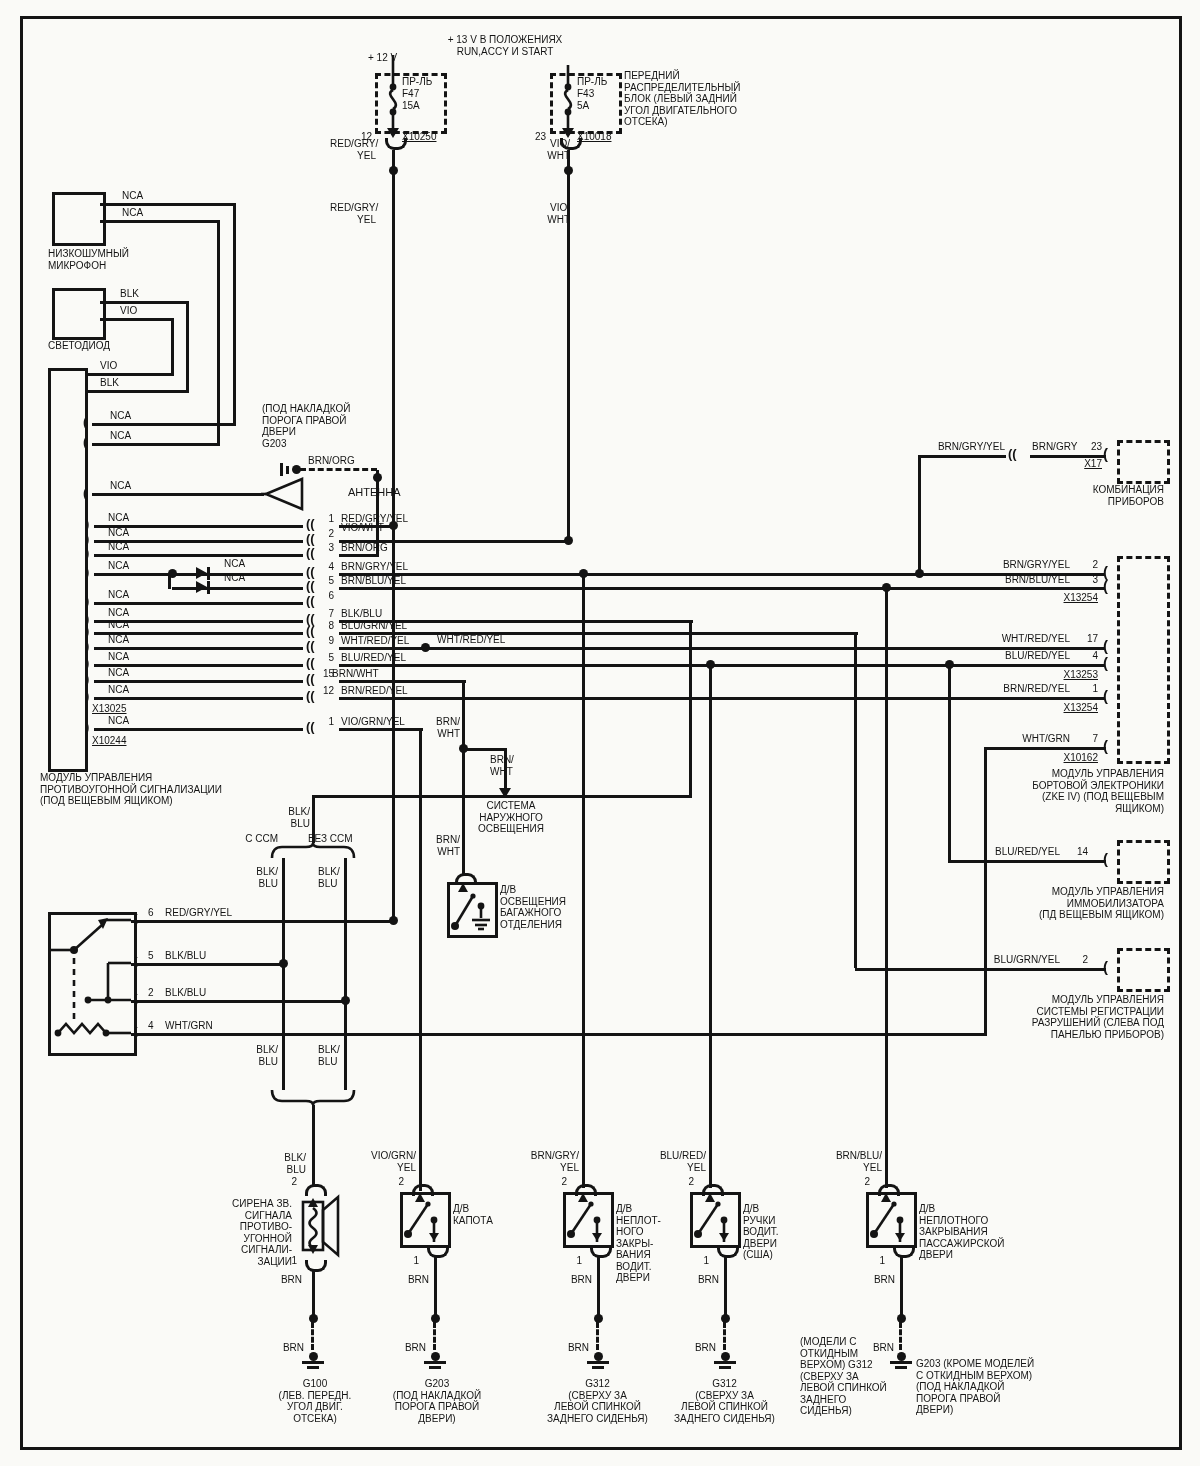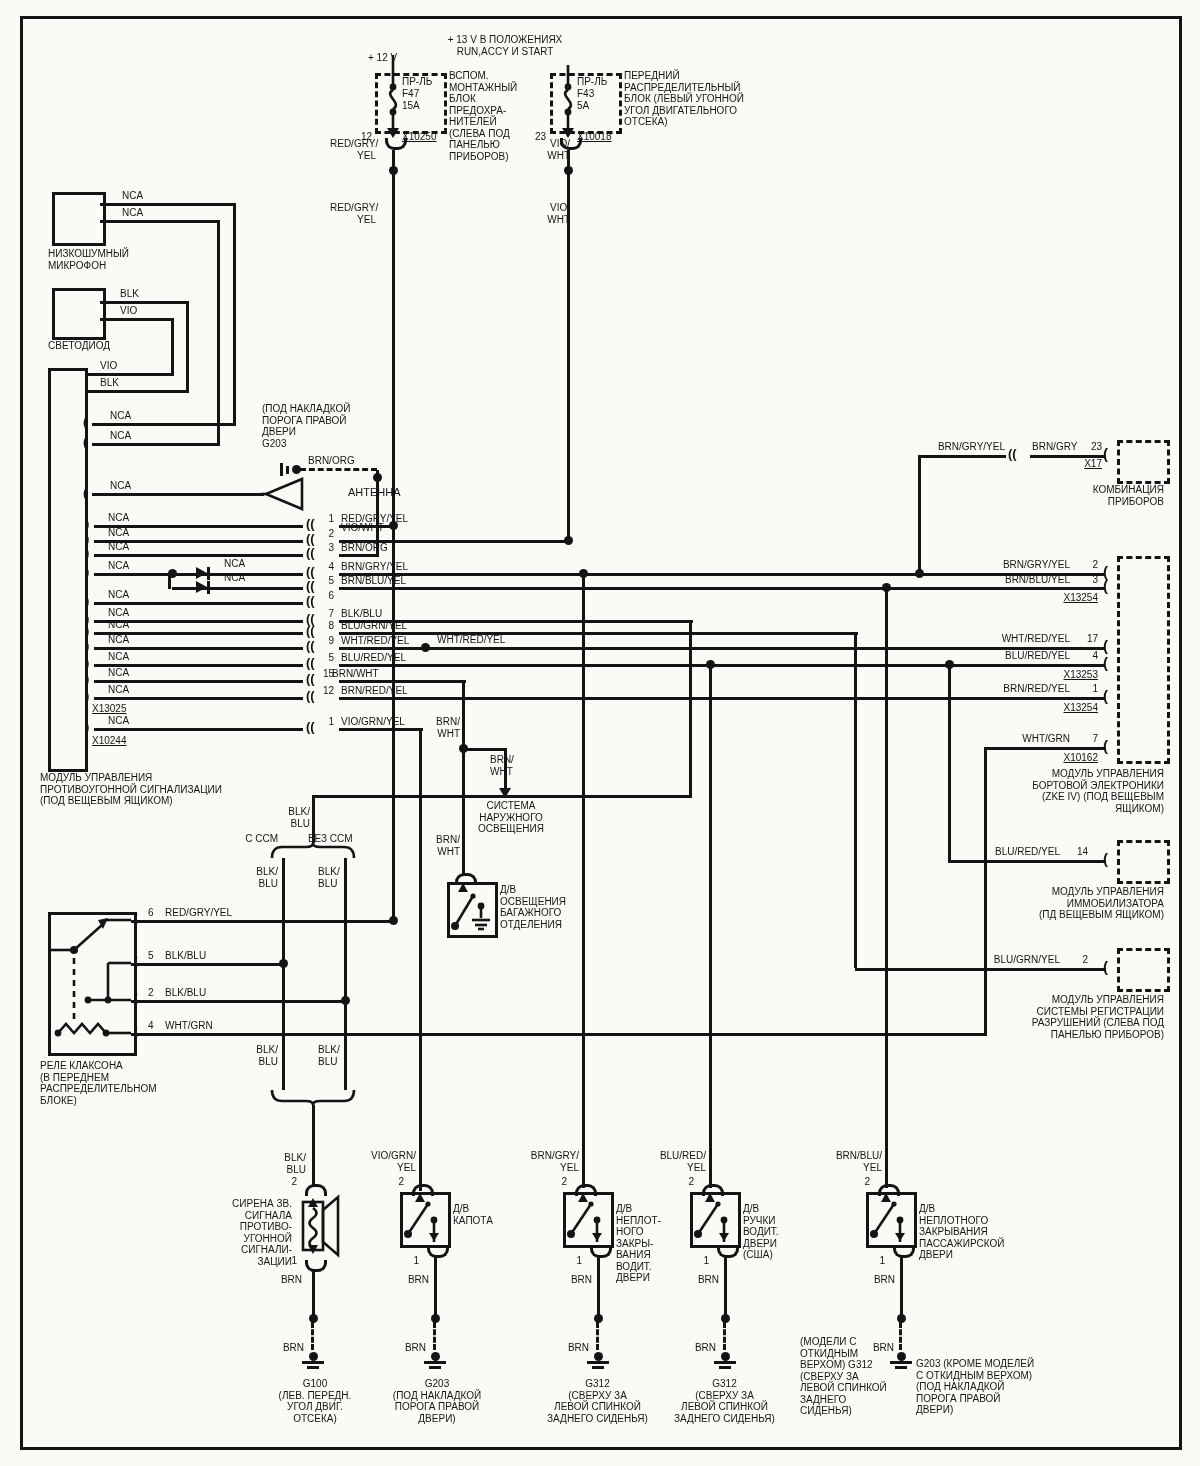--- a/index.html
+++ b/index.html
@@ -44,28 +44,20 @@
   <svg style="left:375px;top:73px" width="66" height="55">
     <line x1="18" y1="-18" x2="18" y2="12"></line>
       <circle class="f" cx="18" cy="14" r="3.4"></circle>
     <path d="M18,17 C8,22 28,30 18,36"></path>
       <circle class="f" cx="18" cy="39" r="3.4"></circle>
     <line x1="18" y1="42" x2="18" y2="55"></line>
   </svg>
   <div class="lbl" style="left:402px;top:76px">ПР-ЛЬ</div>
   <div class="lbl" style="left:402px;top:88px">F47</div>
   <div class="lbl" style="left:402px;top:100px">15A</div>
-  <div class="lbl" style="left:449px;top:70px;width:112px">ВСПОМ.
-МОНТАЖНЫЙ
-БЛОК
-ПРЕДОХРА-
-НИТЕЛЕЙ
-(СЛЕВА ПОД
-ПАНЕЛЬЮ
-ПРИБОРОВ)</div>
   <div class="trid" style="left:387px;top:128px"></div>
   <div class="arcf" style="left:385px;top:138px"></div>
   <div class="lbl ra" style="left:356px;top:131px;width:16px">12</div>
   <div class="lbl u" style="left:402px;top:131px">X10250</div>
   <div class="lbl ra" style="left:330px;top:138px;width:46px">RED/GRY/
 YEL</div>
   <div class="lbl ra" style="left:330px;top:202px;width:46px">RED/GRY/
 YEL</div>
   <div class="vl" style="left:392px;top:150px;height:770px"></div>
 
@@ -77,21 +69,21 @@
       <circle class="f" cx="18" cy="14" r="3.4"></circle>
     <path d="M18,17 C8,22 28,30 18,36"></path>
       <circle class="f" cx="18" cy="39" r="3.4"></circle>
     <line x1="18" y1="42" x2="18" y2="55"></line>
   </svg>
   <div class="lbl" style="left:577px;top:76px">ПР-ЛЬ</div>
   <div class="lbl" style="left:577px;top:88px">F43</div>
   <div class="lbl" style="left:577px;top:100px">5A</div>
   <div class="lbl" style="left:624px;top:70px;width:160px">ПЕРЕДНИЙ
 РАСПРЕДЕЛИТЕЛЬНЫЙ
-БЛОК (ЛЕВЫЙ УГОННОЙ
+БЛОК (ЛЕВЫЙ ЗАДНИЙ
 УГОЛ ДВИГАТЕЛЬНОГО
 ОТСЕКА)</div>
   <div class="trid" style="left:562px;top:128px"></div>
   <div class="arcf" style="left:560px;top:138px"></div>
   <div class="lbl ra" style="left:530px;top:131px;width:16px">23</div>
   <div class="lbl u" style="left:577px;top:131px">X10018</div>
   <div class="lbl ra" style="left:524px;top:138px;width:46px">VIO/
 WHT</div>
   <div class="lbl ra" style="left:524px;top:202px;width:46px">VIO/
 WHT</div>
@@ -399,24 +391,20 @@
     <path d="M10,121 l8,-9 8,9 8,-9 8,9 8,-9 8,9"></path>
     <circle class="f" cx="10" cy="121" r="3.4"></circle>
       <circle class="f" cx="58" cy="121" r="3.4"></circle>
     <line x1="58" y1="121" x2="83" y2="121"></line>
     <line x1="83" y1="51" x2="60" y2="51"></line>
       <line x1="60" y1="51" x2="60" y2="88"></line>
     <circle class="f" cx="60" cy="88" r="3.4"></circle>
       <circle class="f" cx="40" cy="88" r="3.4"></circle>
     <line x1="40" y1="88" x2="83" y2="88"></line>
   </svg>
-  <div class="lbl" style="left:40px;top:1060px;width:180px">РЕЛЕ КЛАКСОНА
-(В ПЕРЕДНЕМ
-РАСПРЕДЕЛИТЕЛЬНОМ
-БЛОКЕ)</div>
   <div class="hl" style="left:131px;top:920px;width:264px"></div>
   <div class="hl" style="left:131px;top:963px;width:154px"></div>
   <div class="hl" style="left:131px;top:1000px;width:216px"></div>
   <div class="hl" style="left:131px;top:1033px;width:856px"></div>
   <div class="glyph" style="left:134px;top:912px;font-size:11px">(</div>
   <div class="glyph" style="left:134px;top:955px;font-size:11px">(</div>
   <div class="glyph" style="left:134px;top:992px;font-size:11px">(</div>
   <div class="glyph" style="left:134px;top:1025px;font-size:11px">(</div>
   <div class="lbl" style="left:148px;top:907px">6</div>
   <div class="lbl" style="left:165px;top:907px">RED/GRY/YEL</div>

